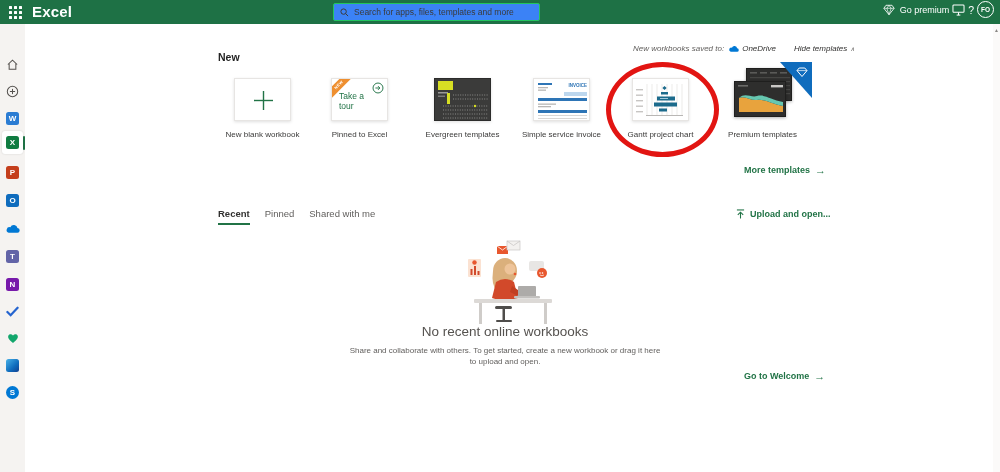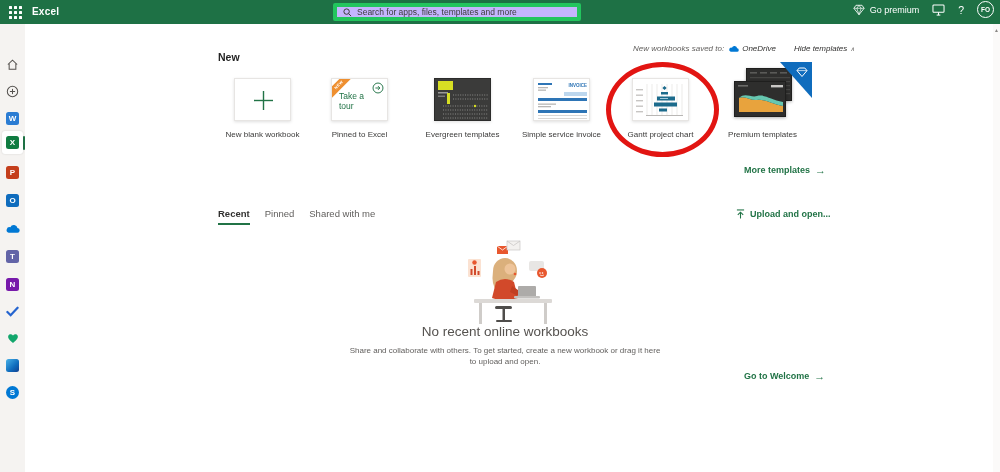--- a/index.html
+++ b/index.html
@@ -4,24 +4,24 @@
 <style>
   * { margin:0; padding:0; box-sizing:border-box; }
   html,body { width:1000px; height:472px; background:#fff; font-family:"Liberation Sans", sans-serif; }
   #app { position:relative; width:1000px; height:472px; background:#fff; overflow:hidden; }
 
   
   .topbar { position:absolute; left:0; top:0; width:1000px; height:24px; background:#1e7145; display:flex; align-items:center; }
   .waffle { position:absolute; left:9px; top:6px; width:13px; height:13px; cursor:pointer; }
   .waffle i { position:absolute; left:0; top:0; width:2.6px; height:2.6px; background:#fff; border-radius:.5px;
     box-shadow: 5px 0 0 #fff, 10px 0 0 #fff, 0 5px 0 #fff, 5px 5px 0 #fff, 10px 5px 0 #fff, 0 10px 0 #fff, 5px 10px 0 #fff, 10px 10px 0 #fff; }
-  .app-title { position:absolute; left:32px; top:0; height:24px; line-height:24px; color:#fff; font-size:10px; font-weight:700; letter-spacing:.2px; }
-  .searchbox { position:absolute; left:333px; top:3px; width:248px; height:18px; background:#c4b5fd; border:4px solid #22c55e; border-radius:2px; display:flex; align-items:center; padding:0 6px; gap:5px; cursor:text; }
+  .app-title { position:absolute; left:32px; top:0; height:24px; line-height:24px; color:#fff; font-size:15px; font-weight:700; letter-spacing:.2px; }
+  .searchbox { position:absolute; left:333px; top:3px; width:207px; height:18px; background:#3b82f6; border:1px solid #22c55e; border-radius:2px; display:flex; align-items:center; padding:0 6px; gap:5px; cursor:text; }
   .searchbox span { font-size:8.5px; color:#3b3a39; white-space:nowrap; }
-  .tb-right { position:absolute; right:6px; top:0; height:19px; display:flex; align-items:center; gap:13px; }
+  .tb-right { position:absolute; right:6px; top:0; height:19px; display:flex; align-items:center; gap:3px; }
   .premium { display:flex; align-items:center; gap:5px; color:#fff; font-size:9px; cursor:pointer; }
   .help { color:#fff; font-size:10.5px; cursor:pointer; }
   .avatar { width:17px; height:17px; border:1.2px solid #fff; border-radius:50%; color:#fff; font-size:6.5px; font-weight:700; display:flex; align-items:center; justify-content:center; cursor:pointer; }
   .tb-icon { cursor:pointer; display:flex; align-items:center; }
 
   
   .sidebar { position:absolute; left:0; top:24px; width:25px; height:448px; background:#f5f3f1; }
   .sb-item { position:absolute; left:2px; width:21px; height:21px; display:flex; align-items:center; justify-content:center; cursor:pointer; }
   .sb-item.selected { background:#fff; border-radius:3px; box-shadow:0 0 2px rgba(0,0,0,.15); height:23px; }
   .sb-pill-bar { position:absolute; left:22.5px; top:112px; width:2.5px; height:14px; background:#1e7145; border-radius:2px; }

